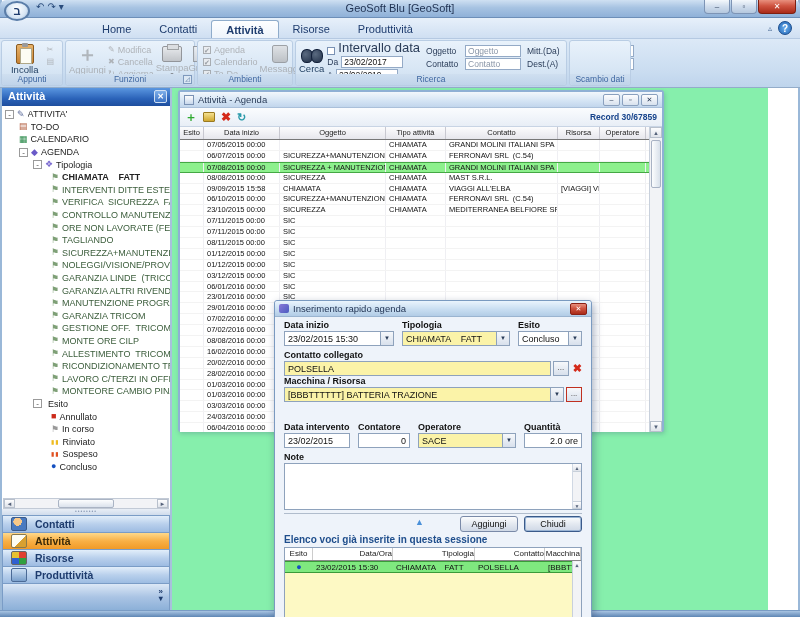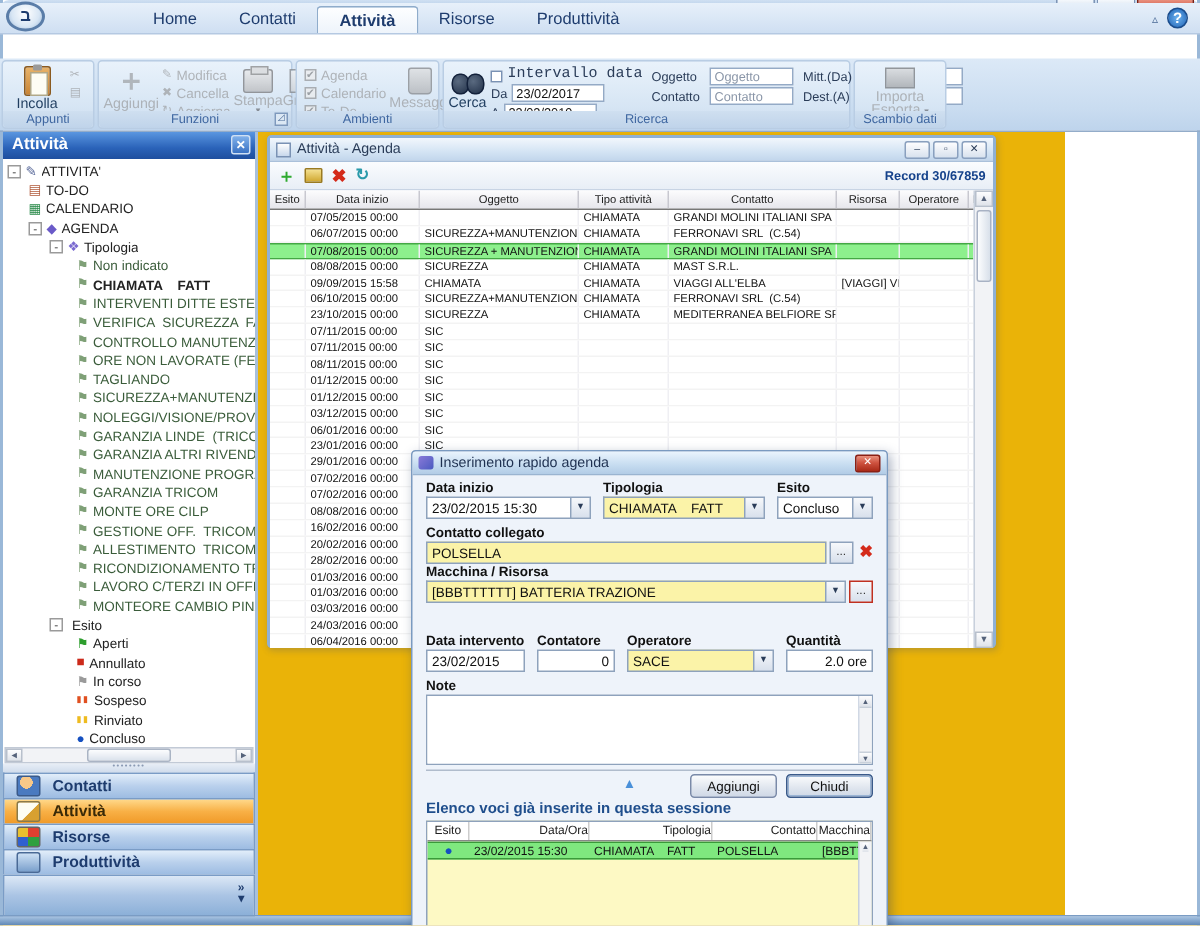--- a/index.html
+++ b/index.html
@@ -18,21 +18,21 @@
   .qat { position:absolute; left:36px; top:1px; font-size:10px; color:#2a4c7c; }
   .qat span { display:inline-block; margin-right:3px; cursor:default; }
   .tb-title { position:absolute; left:0; right:0; top:2px; text-align:center; font-size:11px; color:#1e3050; }
   .winctl { position:absolute; right:4px; top:0; display:flex; }
   .wc { width:26px; height:14px; margin-left:1px; border:1px solid #7d94b5; border-top:none;
     border-radius:0 0 4px 4px; background:linear-gradient(#f4f8fc,#cfdcec 50%,#b5c8de);
     font-size:8px; line-height:13px; text-align:center; color:#2a3c58; }
   .wc.close { background:linear-gradient(#e8907e,#cf5340 45%,#a92a18); color:#fff; border-color:#7e1f10; width:38px; }
 
   
-  .tabsrow { position:absolute; left:0; top:2px; width:800px; height:21px;
+  .tabsrow { position:absolute; left:0; top:18px; width:800px; height:21px;
     background:linear-gradient(#e7f0fa,#cfdff2); border-bottom:1px solid #b5c9e2; }
   .tabs { position:absolute; left:88px; top:2px; display:flex; }
   .tab { padding:3px 14px 2px 14px; font-size:11px; color:#1e3c6e; border-radius:3px 3px 0 0; }
   .tab.active { background:linear-gradient(#fdfeff,#eef4fb); border:1px solid #8faccb; border-bottom:none;
     font-weight:bold; }
   .ribbon-right { position:absolute; right:8px; top:3px; display:flex; gap:6px; align-items:center; }
   .chevbtn { font-size:8px; color:#4a6a96; }
   .helpbtn { width:14px; height:14px; border-radius:50%; background:radial-gradient(#6db2ef,#1f62b4);
     color:#fff; font-size:10px; font-weight:bold; text-align:center; line-height:14px; border:1px solid #1a4c8c; }
 
@@ -72,21 +72,21 @@
   .ic-binoc:before, .ic-binoc:after { content:""; position:absolute; top:2px; width:10px; height:12px;
     background:radial-gradient(circle at 35% 35%, #5a6a80, #23324a); border-radius:45%; border:1px solid #12203a; }
   .ic-binoc:before { left:0; } .ic-binoc:after { right:0; }
   .ic-bag { width:16px; height:18px; background:linear-gradient(#d8dde6,#aab4c4); border:1px solid #78889e; border-radius:2px 2px 3px 3px; margin-top:1px; }
   .ic-impexp { width:20px; height:18px; background:linear-gradient(#cfd6e0,#9aa6b8); border:1px solid #6a7a90; margin-top:1px; }
   .ambitem { display:flex; align-items:center; height:11px; font-size:9px; margin-bottom:1px; white-space:nowrap; }
   .ambitem .cb { width:8px; height:8px; border:1px solid #8a9ab0; background:#e8ecf2; margin-right:3px; font-size:7px; line-height:7px; color:#7a8aa0; text-align:center; }
 
   
   .rcol { display:flex; flex-direction:column; margin:1px 3px; }
-  .cbrow { display:flex; align-items:flex-end; height:11px; font-size:10px; color:#2a3c58; white-space:nowrap;font-family:Liberation Mono, monospace; }
+  .cbrow { display:flex; align-items:flex-end; height:11px; font-size:13px; color:#2a3c58; white-space:nowrap; }
   .cbrow .cb { width:8px; height:8px; border:1px solid #7a92b4; background:#fff; margin-right:3px; }
   .fldrow { display:flex; align-items:center; height:12px; margin-top:1px; white-space:nowrap; }
   .fldrow label { font-size:8.5px; color:#2a3c58; margin-right:3px; }
   .rinput { height:12px; border:1px solid #94aac6; background:#fff; font-size:8.5px; padding:0 2px;
     font-family:"Liberation Sans",sans-serif; color:#111; }
   .rinput::placeholder { color:#8a96a8; }
 
   
   .workspace { position:absolute; left:2px; top:88px; width:796px; height:522px; background:#fff; }
 
@@ -131,21 +131,21 @@
   .navicon { width:16px; height:14px; margin-right:8px; flex:none; border-radius:2px; }
   .navicon.contacts { background:radial-gradient(circle at 40% 30%, #f8c888 35%, #4a7ac0 36%); border:1px solid #3a5a8a; }
   .navicon.activities { background:linear-gradient(135deg,#fdfdf2 55%, #d8a030 56%); border:1px solid #8a7a4a; }
   .navicon.resources { background:conic-gradient(#e04030 0 25%, #30a040 0 50%, #3060d0 0 75%, #e8c030 0); border:1px solid #666; }
   .navicon.productivity { background:linear-gradient(#cde0f4,#7aa0cc); border:1px solid #4a6a96; }
   .sb-bottom { height:28px; border:1px solid #7a9cc6; background:linear-gradient(#dcE8f6,#aac4e4 50%,#8cb0d8);
     position:relative; }
   .sb-bottom .chev { position:absolute; right:6px; top:4px; font-size:8px; color:#1e3c6e; font-weight:bold; line-height:7px; text-align:center; }
 
   
-  .mdi { position:absolute; left:170px; top:0; width:538px; height:522px; background:#eab308; }
+  .mdi { position:absolute; left:170px; top:0; width:596px; height:522px; background:#86efac; }
   .agwin { position:absolute; left:6px; top:2px; width:486px; height:342px; border:2px solid #8fb0d4;
     border-radius:3px; background:#eef3fa; box-shadow:1px 2px 4px rgba(60,80,120,.25); }
   .ag-title { height:16px; background:linear-gradient(#f2f7fc,#d4e4f4 60%,#c2d6ec); display:flex; align-items:center;
     padding:0 4px; font-size:9.5px; color:#2a3c58; border-bottom:1px solid #aac0da; }
   .ag-icon { width:10px; height:10px; background:linear-gradient(#fdfdfd,#c8d8ec); border:1px solid #7a92b4; margin-right:4px; }
   .ag-ctl { margin-left:auto; display:flex; gap:2px; }
   .agc { width:17px; height:12px; border:1px solid #8aa0be; border-radius:2px; background:linear-gradient(#fdfdfe,#d8e2ee);
     font-size:7px; line-height:10px; text-align:center; color:#2a3c58; }
   .ag-toolbar { height:19px; display:flex; align-items:center; gap:6px; padding:0 5px; background:linear-gradient(#fafcfe,#e8eef6);
     border-bottom:1px solid #c8d4e4; }
@@ -383,26 +383,20 @@
           <div class="fldrow">
               <label style="width:40px">Dest.(A)</label>
               <input class="rinput" style="width: 64px;" placeholder="Destinatario">
             </div>
         </div>
       </div>
       <div class="glabel">Ricerca</div>
     </div>
 
     <div class="group" style="width:62px">
-      <div class="gbody" style="justify-content:center;width:100%">
-        <div class="bigbtn disabled" style="width:56px">
-          <div class="ic-impexp"></div>
-          <div class="blabel"><span>Importa</span><br><span>Esporta</span> <span class="ddv">▾</span></div>
-        </div>
-      </div>
       <div class="glabel">Scambio dati</div>
     </div>
   </div>
 
   <div class="workspace">
 
     <div class="sidebar">
       <div class="sb-header">
         <span>Attività</span>
         <span class="sb-close">✕</span>
@@ -432,25 +426,20 @@
             <span class="gi ic-age"></span>
             <span class="tlabel">AGENDA</span>
           </div>
 
           <div class="tree-row lvl2">
             <span class="exp box"></span>
             <span class="gi ic-tip"></span>
             <span class="tlabel">Tipologia</span>
           </div>
 
-          <div class="tree-row lvl3">
-            <span class="exp"></span>
-            <span class="gi ic-flag"></span>
-            <span class="tlabel green">Non indicato</span>
-          </div>
 
           <div class="tree-row lvl3">
             <span class="exp"></span>
             <span class="gi ic-flag"></span>
             <span class="tlabel green bold">CHIAMATA    FATT</span>
           </div>
 
           <div class="tree-row lvl3">
             <span class="exp"></span>
             <span class="gi ic-flag"></span>
@@ -513,27 +502,27 @@
 
           <div class="tree-row lvl3">
             <span class="exp"></span>
             <span class="gi ic-flag"></span>
             <span class="tlabel green">GARANZIA TRICOM</span>
           </div>
 
           <div class="tree-row lvl3">
             <span class="exp"></span>
             <span class="gi ic-flag"></span>
+            <span class="tlabel green">GESTIONE OFF.  TRICOM</span>
+          </div>
+
+          <div class="tree-row lvl3">
+            <span class="exp"></span>
+            <span class="gi ic-flag"></span>
             <span class="tlabel green">MONTE ORE CILP</span>
-          </div>
-
-          <div class="tree-row lvl3">
-            <span class="exp"></span>
-            <span class="gi ic-flag"></span>
-            <span class="tlabel green">GESTIONE OFF.  TRICOM</span>
           </div>
 
           <div class="tree-row lvl3">
             <span class="exp"></span>
             <span class="gi ic-flag"></span>
             <span class="tlabel green">ALLESTIMENTO  TRICOM</span>
           </div>
 
           <div class="tree-row lvl3">
             <span class="exp"></span>
@@ -552,48 +541,43 @@
             <span class="gi ic-flag"></span>
             <span class="tlabel green">MONTEORE CAMBIO PINZE</span>
           </div>
 
           <div class="tree-row lvl2">
             <span class="exp box"></span>
             <span class="gi ic-esi"></span>
             <span class="tlabel">Esito</span>
           </div>
 
-          <div class="tree-row lvl3">
-            <span class="exp"></span>
-            <span class="gi ic-flag-g"></span>
-            <span class="tlabel">Aperti</span>
-          </div>
 
           <div class="tree-row lvl3">
             <span class="exp"></span>
             <span class="gi ic-sq-r"></span>
             <span class="tlabel">Annullato</span>
           </div>
 
           <div class="tree-row lvl3">
             <span class="exp"></span>
             <span class="gi ic-flag-k"></span>
             <span class="tlabel">In corso</span>
           </div>
 
           <div class="tree-row lvl3">
             <span class="exp"></span>
+            <span class="gi ic-pa-y"></span>
+            <span class="tlabel">Rinviato</span>
+          </div>
+
+          <div class="tree-row lvl3">
+            <span class="exp"></span>
             <span class="gi ic-pa-r"></span>
             <span class="tlabel">Sospeso</span>
-          </div>
-
-          <div class="tree-row lvl3">
-            <span class="exp"></span>
-            <span class="gi ic-pa-y"></span>
-            <span class="tlabel">Rinviato</span>
           </div>
 
           <div class="tree-row lvl3">
             <span class="exp"></span>
             <span class="gi ic-ci-b"></span>
             <span class="tlabel">Concluso</span>
           </div>
         </div>
       <div class="hscroll">
         <span class="arr">◄</span>

